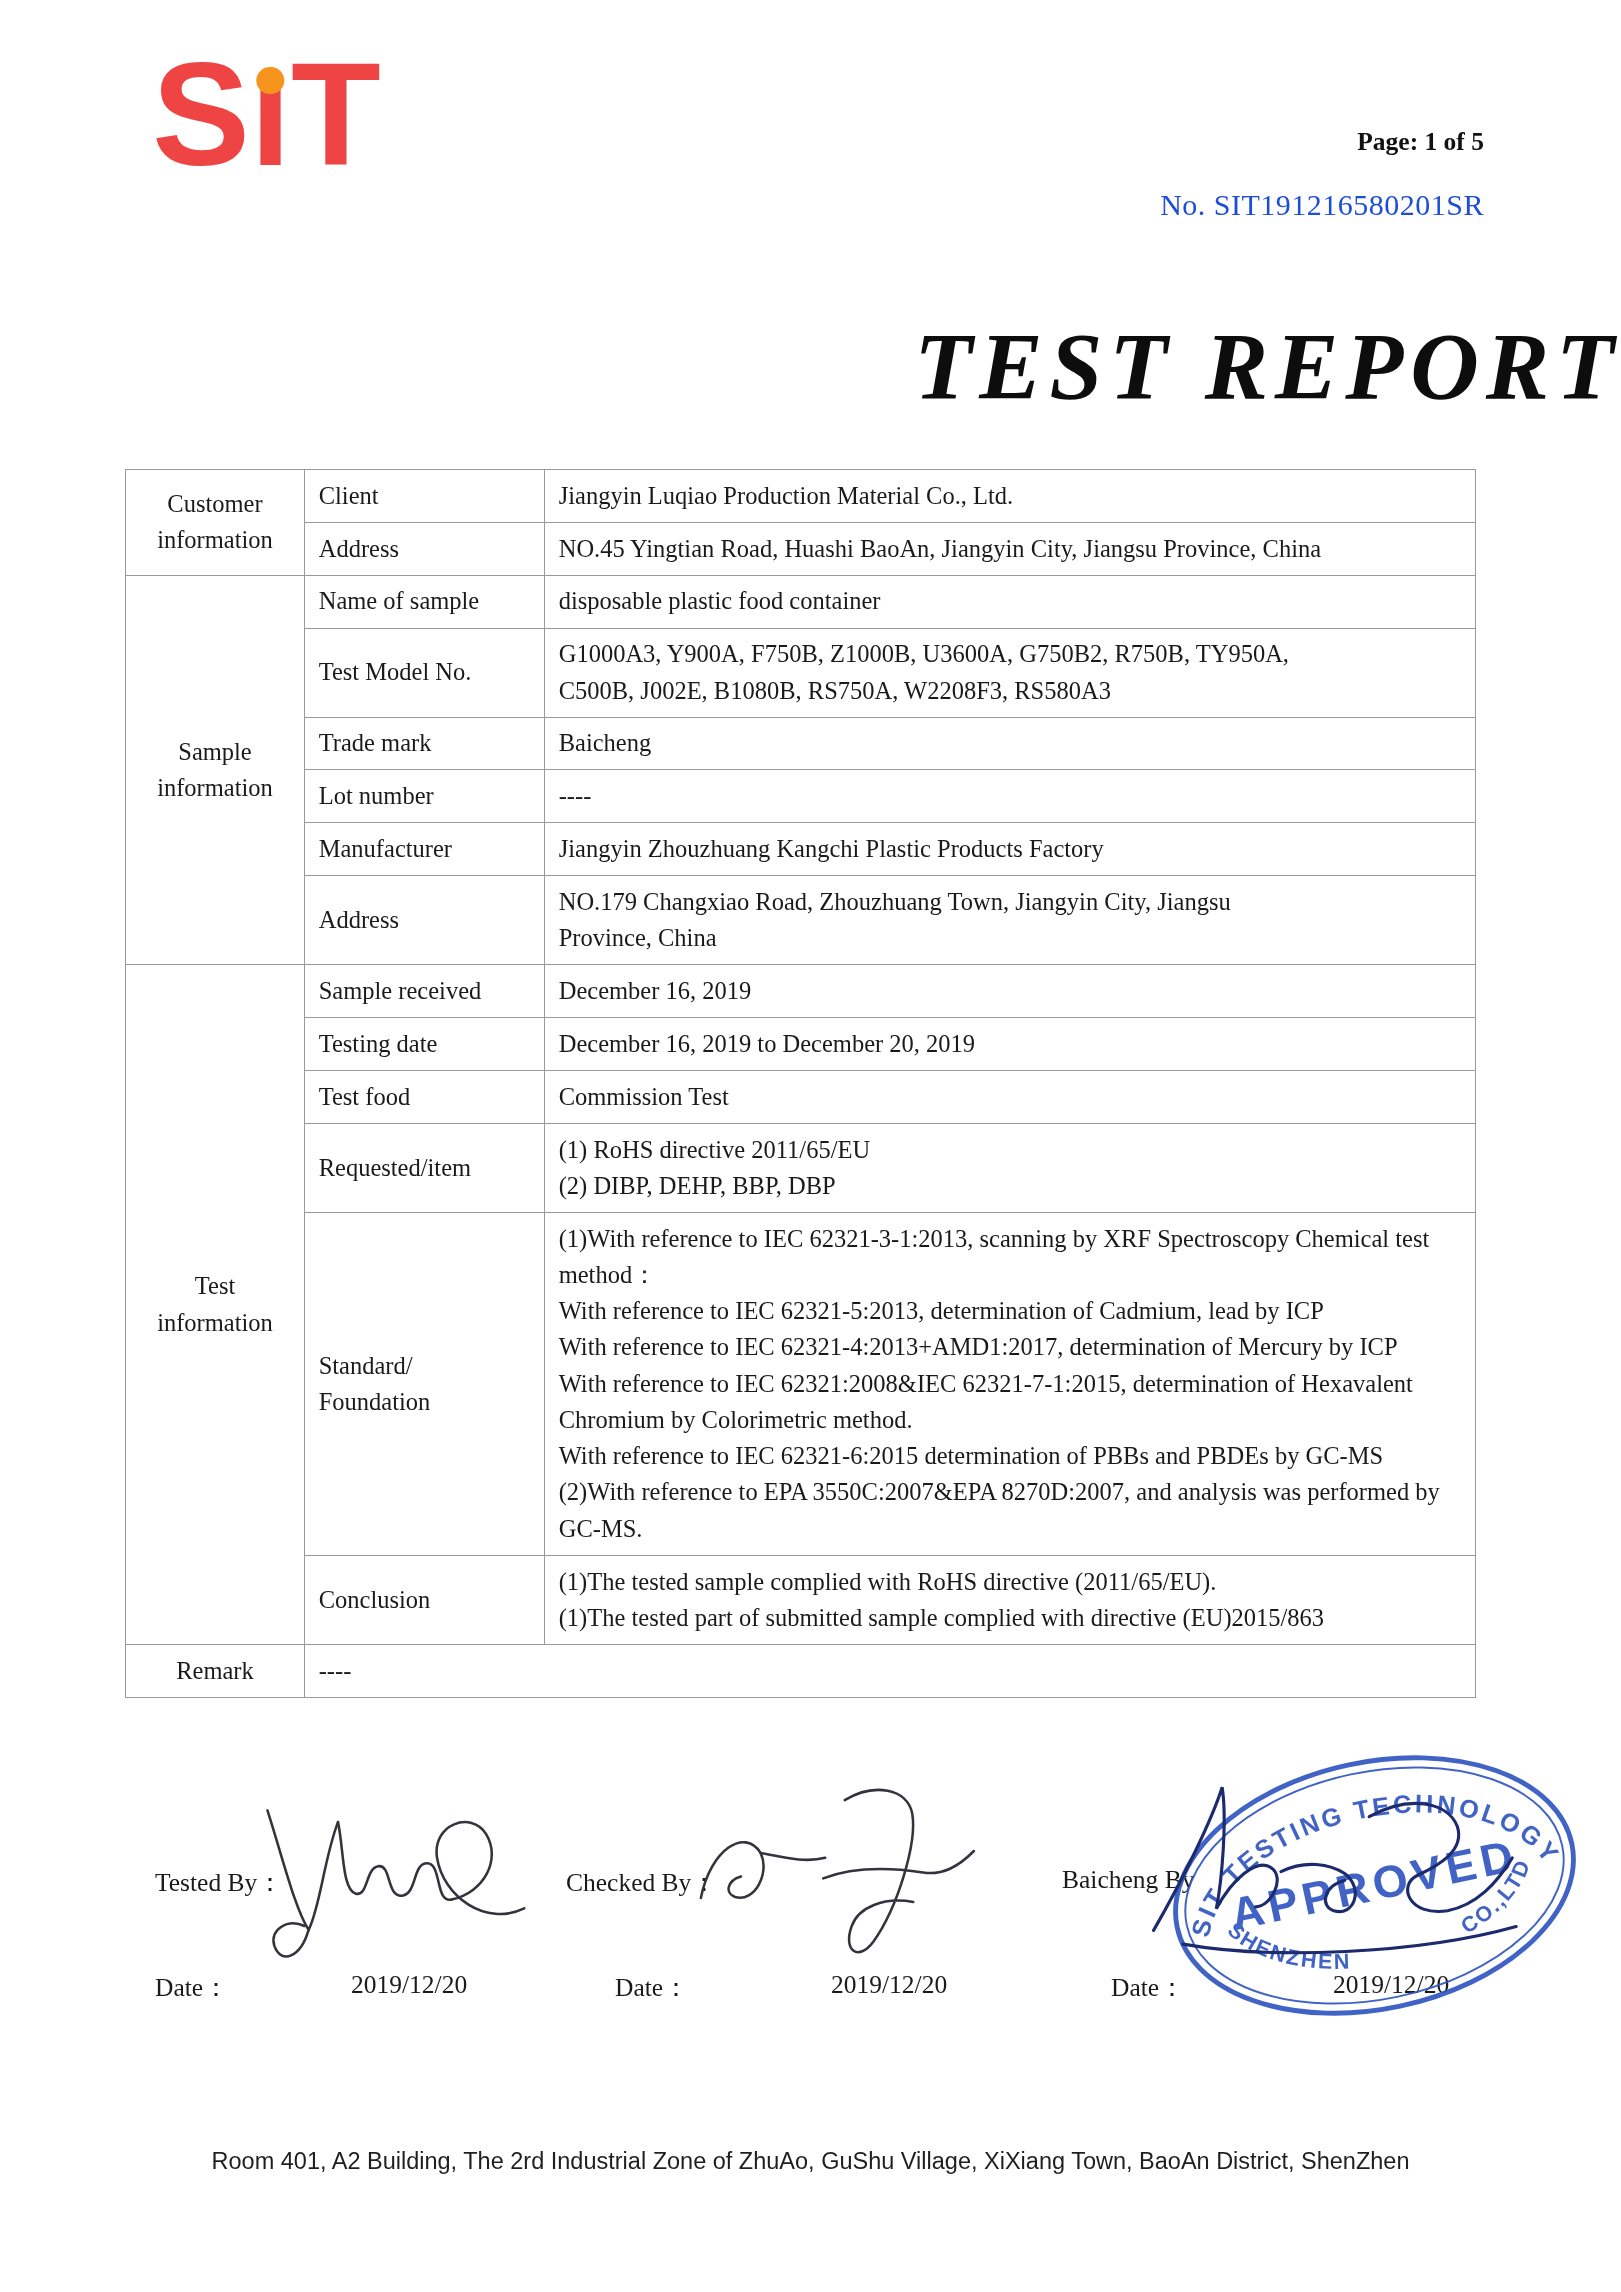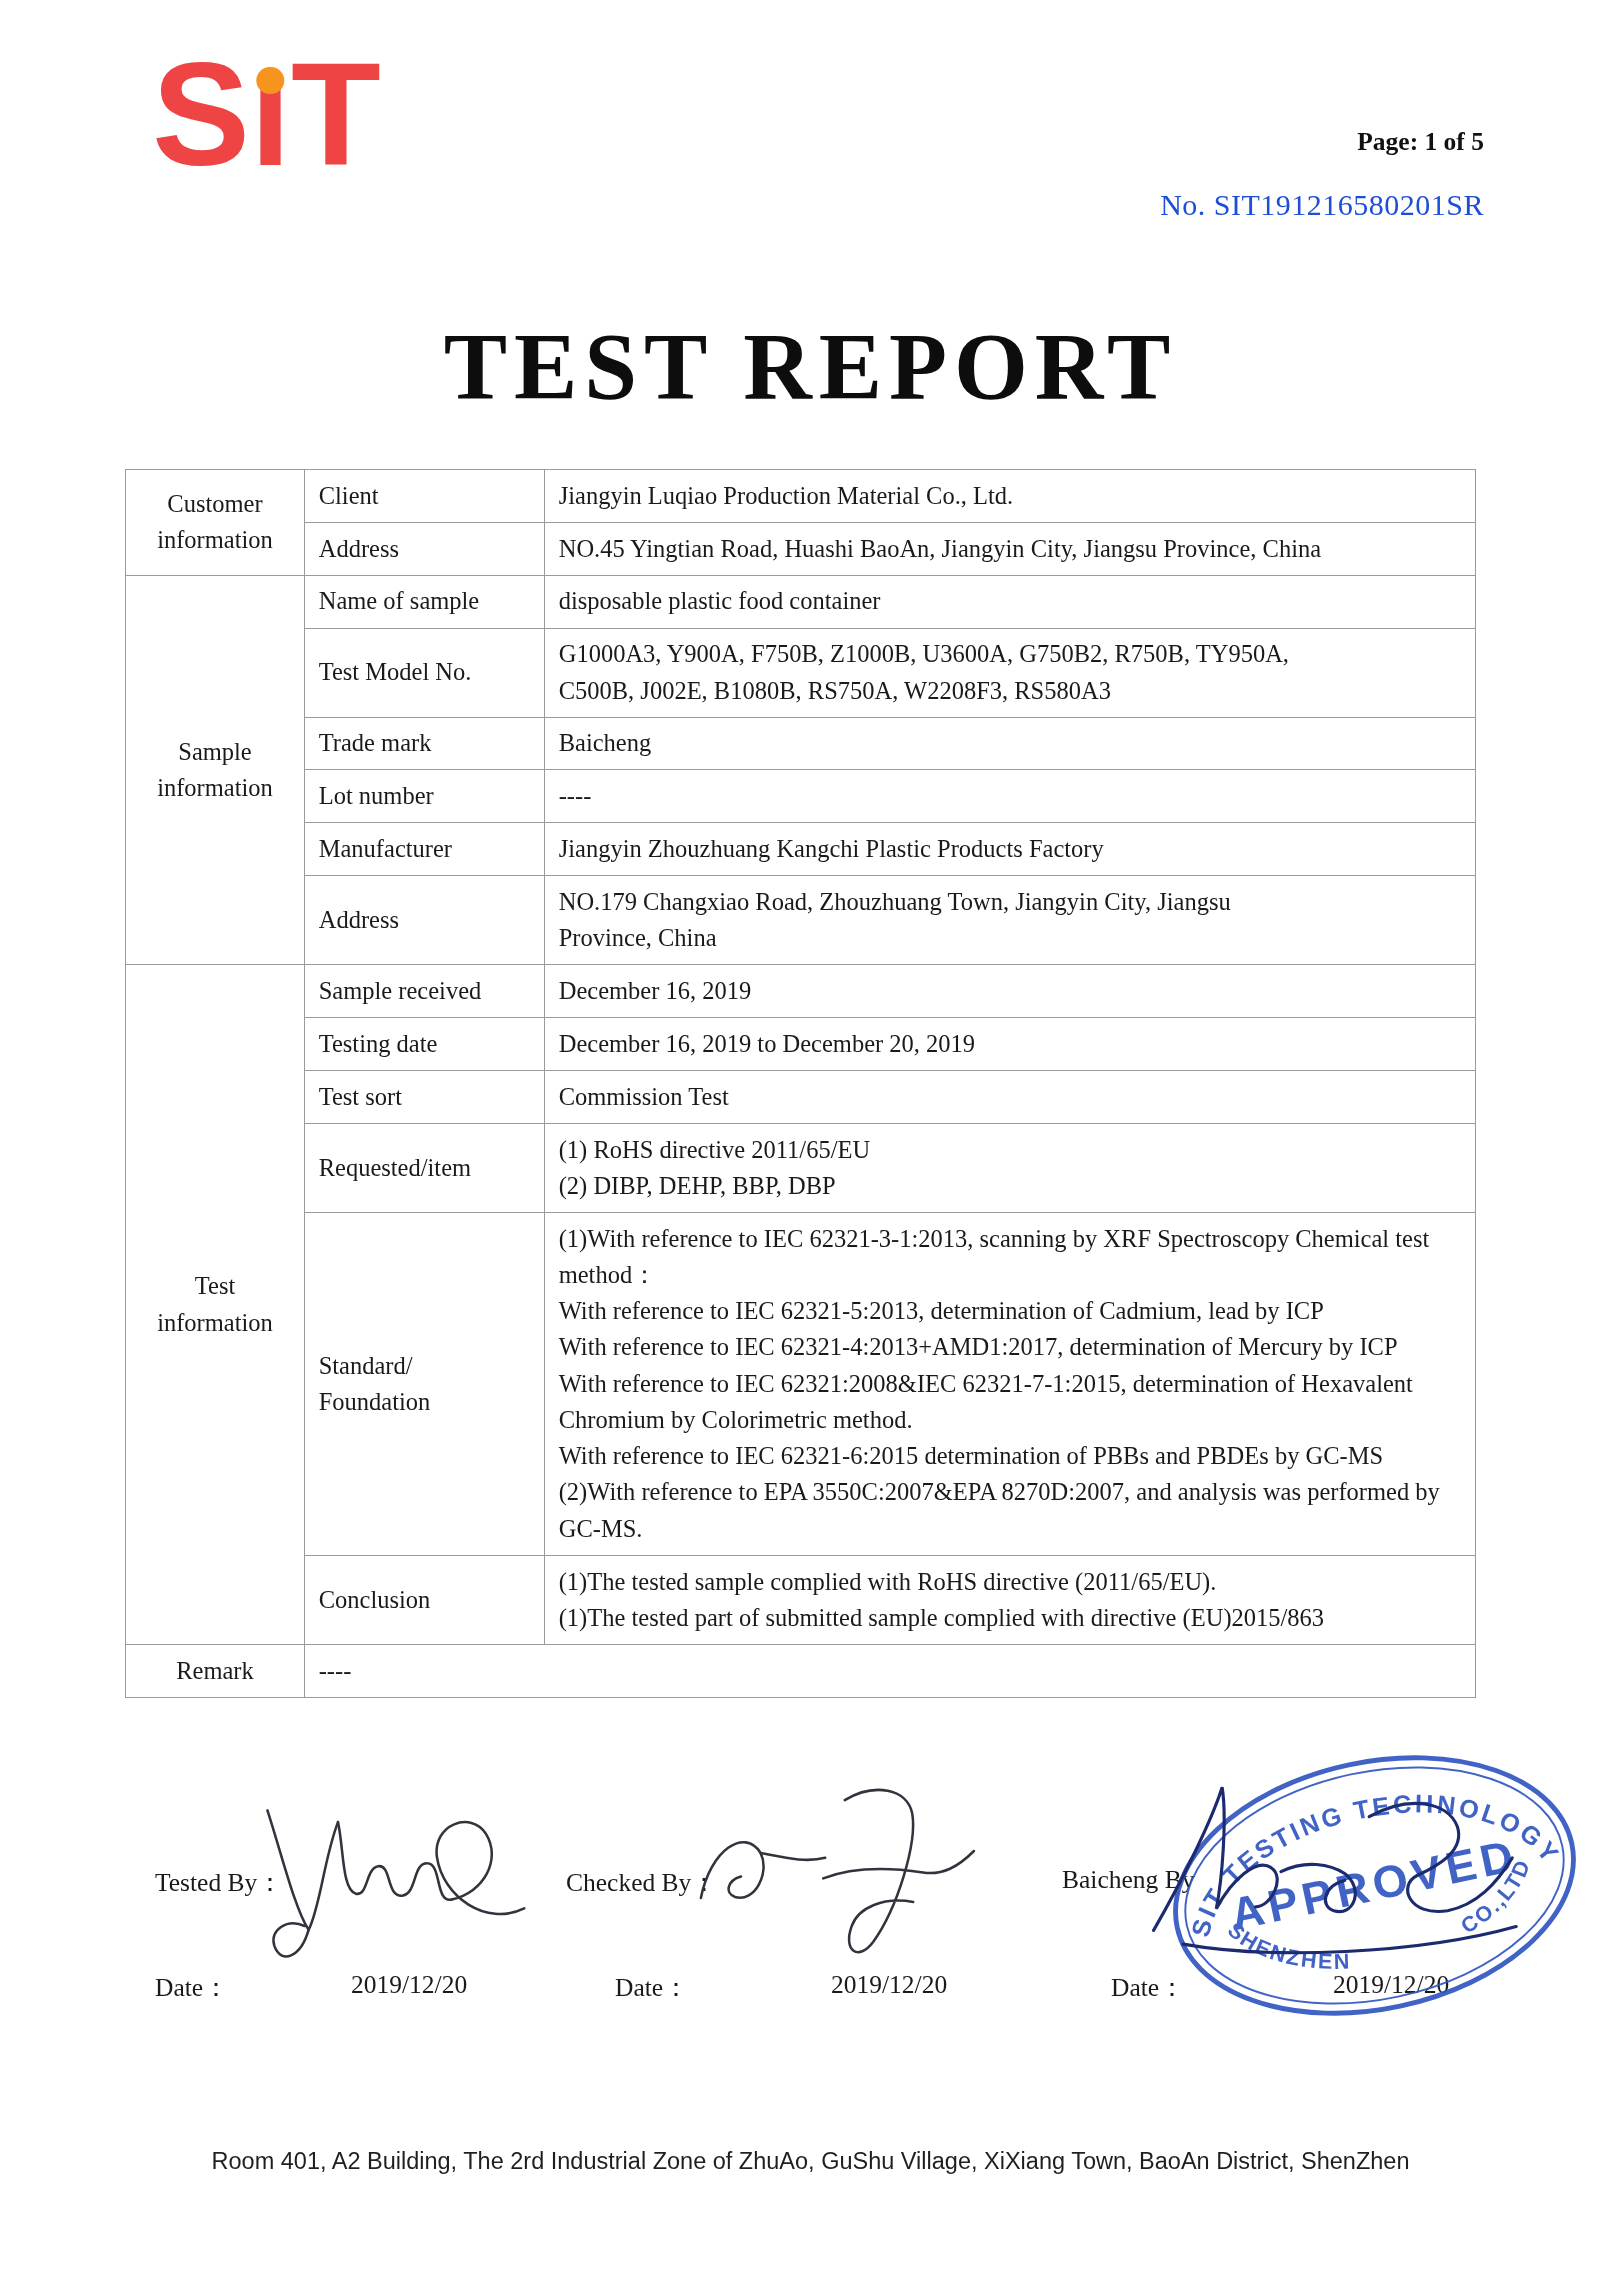--- a/index.html
+++ b/index.html
@@ -22,22 +22,22 @@
     position:absolute; top:25.5px; left:50%; transform:translateX(-50%);
     width:27.4px; height:27.4px; border-radius:50%; background:#f7941e;
   }
   .header-right { position:absolute; right:137px; top:127px; text-align:right; }
   .page-no { font-size:25.5px; font-weight:bold; color:#111; }
   .report-no { font-size:30px; margin-top:31px; color:#1d4ed8; letter-spacing:0.5px; }
 
   
   .title {
     position:absolute; top:312px; left:0; width:100%;
-    text-align:center; font-size:95px; font-weight:bold;
-    letter-spacing:6.9px; color:#0d0d0d;
+    text-align:right; font-size:95px; font-weight:bold;
+    letter-spacing:6.9px; color:#0d0d0d;font-style:italic;
   }
 
   
   .report-table {
     position:absolute; left:125px; top:469px; width:1351px;
     border-collapse:collapse; font-size:24.5px; color:#1a1a1a;
   }
   .report-table td {
     border:1px solid #9a9a9a; padding:7.8px 13.7px;
     vertical-align:middle; line-height:1.48;
@@ -148,21 +148,21 @@
       <td class="section-cell" rowspan="6">Test
 information</td>
       <td class="key-cell">Sample received</td>
       <td class="value-cell">December 16, 2019</td>
     </tr>
     <tr>
       <td class="key-cell">Testing date</td>
       <td class="value-cell">December 16, 2019 to December 20, 2019</td>
     </tr>
     <tr>
-      <td class="key-cell">Test sort</td>
+      <td class="key-cell">Test food</td>
       <td class="value-cell">Commission Test</td>
     </tr>
     <tr>
       <td class="key-cell">Requested/item</td>
       <td class="value-cell">(1) RoHS directive 2011/65/EU
 (2) DIBP, DEHP, BBP, DBP</td>
     </tr>
     <tr>
       <td class="key-cell">Standard/
 Foundation</td>

